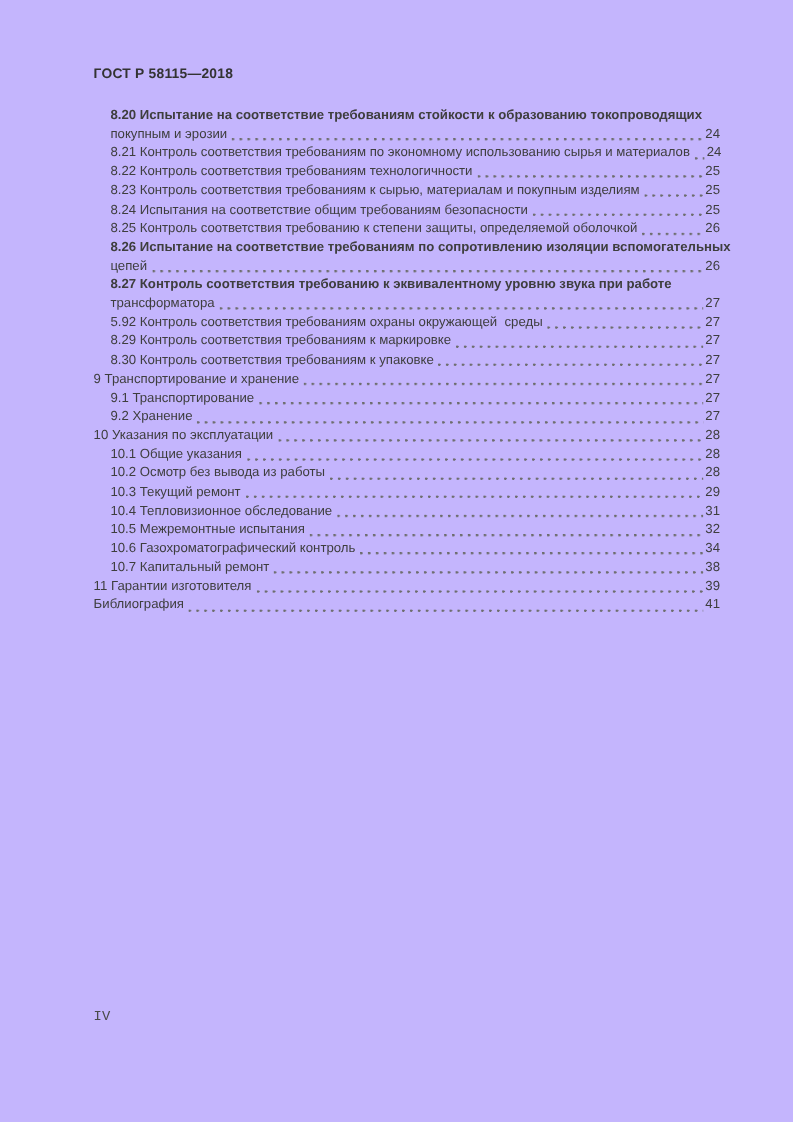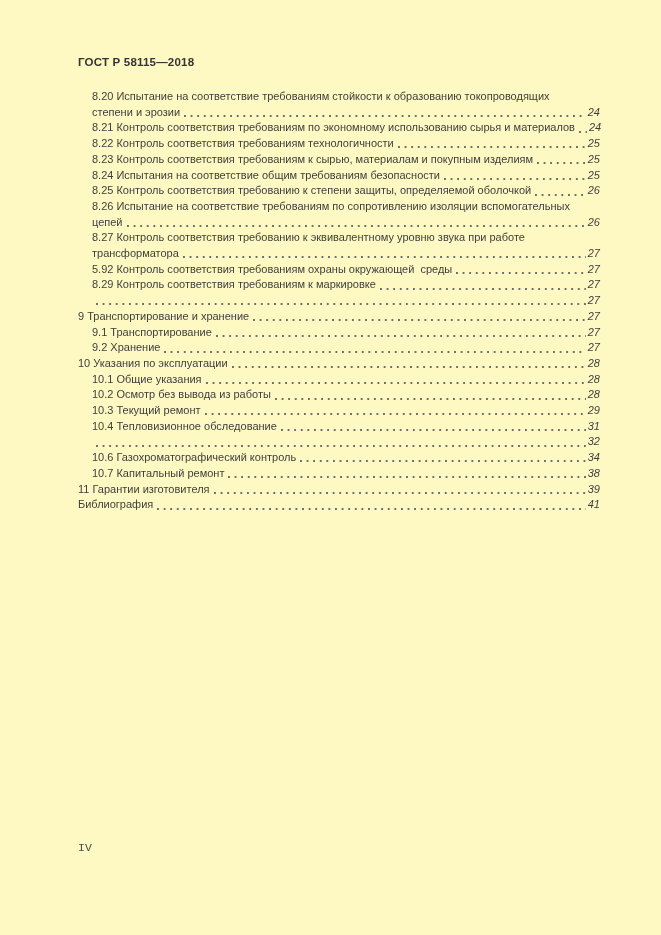--- a/index.html
+++ b/index.html
@@ -4,21 +4,21 @@
 <style>
   html, body {
     margin: 0;
     padding: 0;
     background: #ffffff;
   }
   .page {
     position: relative;
     width: 661px;
     height: 935px;
-    background: #fef9c3;
+    background: #c4b5fd;
     font-family: "Liberation Sans", "DejaVu Sans", sans-serif;
     color: #3e3e3e;
     overflow: hidden;
   }
   .doc-header {
     position: absolute;
     top: 56px;
     left: 78px;
     font-size: 11.5px;
     font-weight: bold;
@@ -31,58 +31,59 @@
     top: 89px;
     left: 78px;
     right: 61px;
     font-size: 11px;
     line-height: 15.7px;
   }
   .toc-row.lvl-sub { padding-left: 14px; }
   .toc-row.lvl-top { padding-left: 0; text-align: center; }
   .toc-first-line {
     white-space: pre;
+    font-weight: bold;
   }
   .toc-last-line {
     display: flex;
     align-items: stretch;
   }
   .toc-last-line.deep-indent { padding-left: 82px; }
   .toc-text { white-space: pre; flex: 0 0 auto; }
   .dots {
     flex: 1 1 auto;
     min-width: 8px;
     margin-left: 4px;
     margin-right: 2px;
     background-image: radial-gradient(circle at 1.1px 1.1px, #6d6d6d 1px, rgba(0,0,0,0) 1.35px);
     background-size: 6.6px 2.4px;
     background-repeat: repeat-x;
     background-position: 0 10.3px;
   }
-  .toc-page-num { white-space: pre; flex: 0 0 auto; font-style: italic; }
+  .toc-page-num { white-space: pre; flex: 0 0 auto; }
   .page-footer {
     position: absolute;
     top: 841px;
     left: 78px;
     font-size: 11.5px;
     color: #4a4a4a;
     font-family: Liberation Mono, monospace;
   }
 </style>
 </head>
 <body>
 
 <div class="page">
   <div class="doc-header">ГОСТ Р 58115—2018</div>
 
   <div class="toc">
   <div class="toc-row lvl-sub">
     <div class="toc-first-line">8.20 Испытание на соответствие требованиям стойкости к образованию токопроводящих</div>
     <div class="toc-last-line">
-      <span class="toc-text">степени и эрозии</span>
+      <span class="toc-text">покупным и эрозии</span>
       <span class="dots"></span>
       <span class="toc-page-num">24</span>
     </div>
   </div>
 
   <div class="toc-row lvl-sub">
 
     <div class="toc-last-line">
       <span class="toc-text">8.21 Контроль соответствия требованиям по экономному использованию сырья и материалов</span>
       <span class="dots"></span>
@@ -158,20 +159,21 @@
     <div class="toc-last-line">
       <span class="toc-text">8.29 Контроль соответствия требованиям к маркировке</span>
       <span class="dots"></span>
       <span class="toc-page-num">27</span>
     </div>
   </div>
 
   <div class="toc-row lvl-sub">
 
     <div class="toc-last-line">
+      <span class="toc-text">8.30 Контроль соответствия требованиям к упаковке</span>
       <span class="dots"></span>
       <span class="toc-page-num">27</span>
     </div>
   </div>
 
   <div class="toc-row lvl-top">
 
     <div class="toc-last-line">
       <span class="toc-text">9 Транспортирование и хранение</span>
       <span class="dots"></span>
@@ -238,20 +240,21 @@
     <div class="toc-last-line">
       <span class="toc-text">10.4 Тепловизионное обследование</span>
       <span class="dots"></span>
       <span class="toc-page-num">31</span>
     </div>
   </div>
 
   <div class="toc-row lvl-sub">
 
     <div class="toc-last-line">
+      <span class="toc-text">10.5 Межремонтные испытания</span>
       <span class="dots"></span>
       <span class="toc-page-num">32</span>
     </div>
   </div>
 
   <div class="toc-row lvl-sub">
 
     <div class="toc-last-line">
       <span class="toc-text">10.6 Газохроматографический контроль</span>
       <span class="dots"></span>

